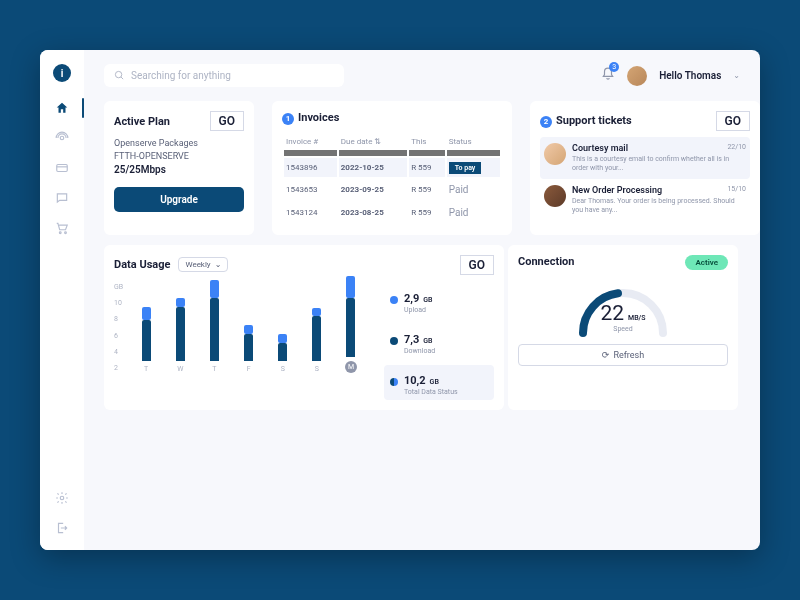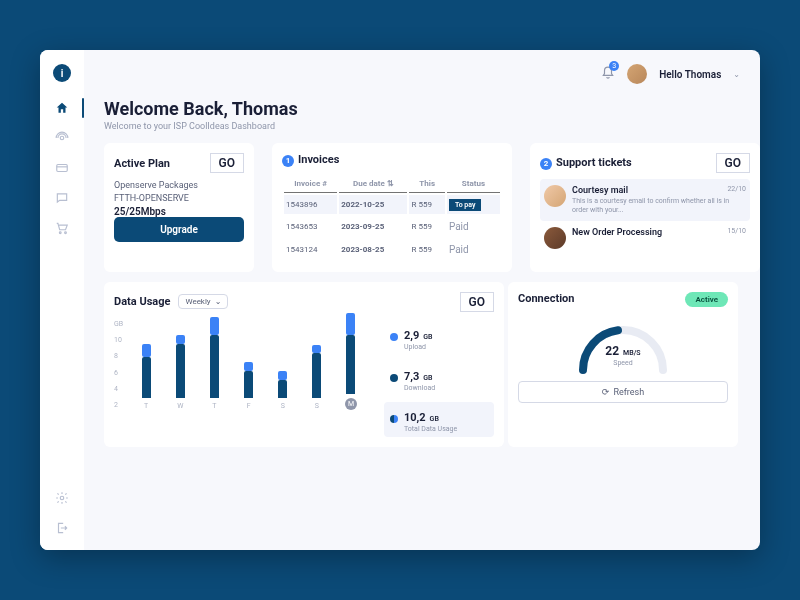--- a/index.html
+++ b/index.html
@@ -23,24 +23,24 @@
 .chev{color:#8f96aa;font-size:8px}
 .heading h1{font-size:18px;font-weight:700;color:#1a1f36}
 .heading p{font-size:9px;color:#8f96aa;margin-top:2px}
 .grid{display:grid;grid-template-columns:150px 240px 230px;gap:18px;margin-top:12px}
 .card{background:#fff;border-radius:6px;padding:10px}
 .card-h{display:flex;align-items:center;justify-content:space-between;margin-bottom:6px}
 .card-h .title{font-size:11px;font-weight:700;color:#1a1f36}
 .go-btn{border:1px solid #d5d9e6;background:#fff;border-radius:0;padding:2px 8px;font-size:12px;font-weight:600;color:#1a1f36;cursor:pointer}
 .plan-line{font-size:9px;color:#5a6178;line-height:1.4}
 .plan-speed{font-size:10px;font-weight:600;color:#1a1f36;margin-top:2px}
-.upgrade{background:#0b4a77;color:#fff;border:none;border-radius:5px;padding:7px 0;width:100%;font-size:10px;font-weight:600;cursor:pointer}
+.upgrade{background:#0b4a77;color:#fff;border:none;border-radius:5px;padding:7px 0;width:100%;font-size:10px;font-weight:600;margin-top:12px;cursor:pointer}
 .nbadge{width:12px;height:12px;background:#3b82f6;color:#fff;border-radius:50%;font-size:8px;display:inline-flex;align-items:center;justify-content:center;margin-right:4px}
 .inv-table{width:100%;font-size:8px}
-.inv-table th{text-align:center;color:#8f96aa;font-weight:700;padding:4px 2px;border-bottom:1px solid #737373}
+.inv-table th{text-align:left;color:#8f96aa;font-weight:400;padding:4px 2px;border-bottom:6px solid #737373}
 .inv-table td{padding:5px 2px;color:#5a6178}
 .inv-table tr.hl{background:#f2f4fb}
 .pill{background:#0b4a77;color:#fff;border-radius:0;padding:2px 6px;font-size:7px;font-weight:600}
 .paid{color:#8f96aa;font-size:10px}
 .ticket{display:flex;gap:6px;padding:6px 4px;border-radius:4px}
 .ticket.hl{background:#f2f4fb}
 .tav{width:22px;height:22px;border-radius:50%;flex-shrink:0}
 .tav.a{background:linear-gradient(135deg,#f0c9a8,#d4a574)}
 .tav.b{background:linear-gradient(135deg,#8b5a3c,#5c3a28)}
 .tbody{flex:1;min-width:0}
@@ -71,21 +71,21 @@
 .dot.tot{background:linear-gradient(90deg,#0b4a77 50%,#3b82f6 50%)}
 .sval{font-size:11px;font-weight:700;color:#1a1f36}
 .sunit{font-size:7px;color:#1a1f36;font-weight:600}
 .slabel{font-size:7px;color:#8f96aa}
 .conn-h{display:flex;justify-content:space-between;align-items:flex-start}
 .conn-h .title{font-size:11px;font-weight:700;color:#1a1f36}
 .active-badge{background:#6ee7b7;color:#064e3b;font-size:8px;font-weight:600;padding:3px 10px;border-radius:10px}
 .gauge{position:relative;width:100%;height:60px;margin-top:8px;display:flex;align-items:center;justify-content:center}
 .gauge svg{position:absolute;top:0;left:50%;transform:translateX(-50%)}
 .gtext{text-align:center;margin-top:18px}
-.gval{font-size:12px;font-weight:700;color:#1a1f36}
+.gval{font-size:21px;font-weight:400;color:#1a1f36}
 .gunit{font-size:7px;color:#1a1f36;font-weight:600}
 .glabel{font-size:7px;color:#8f96aa}
 .refresh{width:100%;border:1px solid #d5d9e6;background:#fff;border-radius:4px;padding:5px 0;font-size:9px;color:#5a6178;cursor:pointer;margin-top:6px;display:flex;align-items:center;justify-content:center;gap:4px}
 </style>
 </head>
 <body>
 
 <div class="app">
   <div class="sidebar">
     <div class="logo">i</div>
@@ -130,37 +130,40 @@
       <div class="nav-item">
           <svg width="14" height="14" viewBox="0 0 24 24" fill="none" stroke="currentColor" stroke-width="2">
             <path d="M14 4h-8v16h8M10 12h10M17 9l3 3-3 3"></path>
           </svg>
         </div>
     </div>
   </div>
 
   <div class="main">
     <div class="topbar">
+      <div class="search">
+        <svg width="11" height="11" viewBox="0 0 24 24" fill="none" stroke="currentColor" stroke-width="2">
+            <circle cx="10" cy="10" r="7"></circle>
+            <line x1="20" y1="20" x2="15" y2="15"></line>
+          </svg>
+        <span>Searching for anything</span>
+      </div>
       <div class="spacer"></div>
       <div class="bell">
         <svg width="14" height="14" viewBox="0 0 24 24" fill="none" stroke="currentColor" stroke-width="2">
             <path d="M6 8a6 6 0 0112 0v5l2 3H4l2-3z"></path>
             <path d="M10 19a2 2 0 004 0"></path>
           </svg>
         <span class="badge">3</span>
       </div>
       <div class="avatar"></div>
       <span class="hello">Hello Thomas</span>
       <span class="chev">⌄</span>
     </div>
 
-    <div class="heading">
-      <h1>Welcome Back, Thomas</h1>
-      <p>Welcome to your ISP CoolIdeas Dashboard</p>
-    </div>
 
     <div class="grid">
       <div class="card">
         <div class="card-h">
           <span class="title">Active Plan</span>
           <button class="go-btn">GO</button>
         </div>
         <div class="plan-line">Openserve Packages</div>
         <div class="plan-line">FTTH-OPENSERVE</div>
         <div class="plan-speed">25/25Mbps</div>
@@ -219,20 +222,21 @@
                 <div class="tdesc">This is a courtesy email to confirm whether all is in order with your...</div>
               </div>
             </div>
             <div class="ticket">
               <div class="tav b"></div>
               <div class="tbody">
                 <div class="ttitle">
                   <span>New Order Processing</span>
                   <span class="tdate">15/10</span>
                 </div>
+                <div class="tdesc">Dear Thomas. Your order is being processed. Should you have any...</div>
               </div>
             </div>
           </div>
       </div>
     </div>
 
     <div class="row2">
       <div class="card">
         <div class="card-h">
           <div class="usage-h">
@@ -318,21 +322,21 @@
                 <span class="dot dl"></span>
                 <div>
                   <div><span class="sval">7,3</span> <span class="sunit">GB</span></div>
                   <div class="slabel">Download</div>
                 </div>
               </div>
             <div class="stat total">
                 <span class="dot tot"></span>
                 <div>
                   <div><span class="sval">10,2</span> <span class="sunit">GB</span></div>
-                  <div class="slabel">Total Data Usage</div>
+                  <div class="slabel">Total Data Status</div>
                 </div>
               </div>
           </div>
         </div>
       </div>
 
       <div class="card">
         <div class="conn-h">
           <span class="title">Connection</span>
           <span class="active-badge">Active</span>

